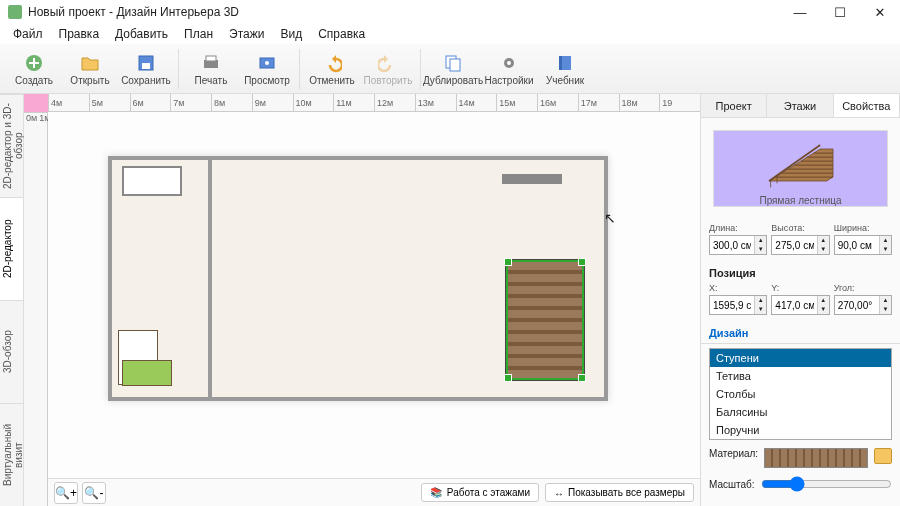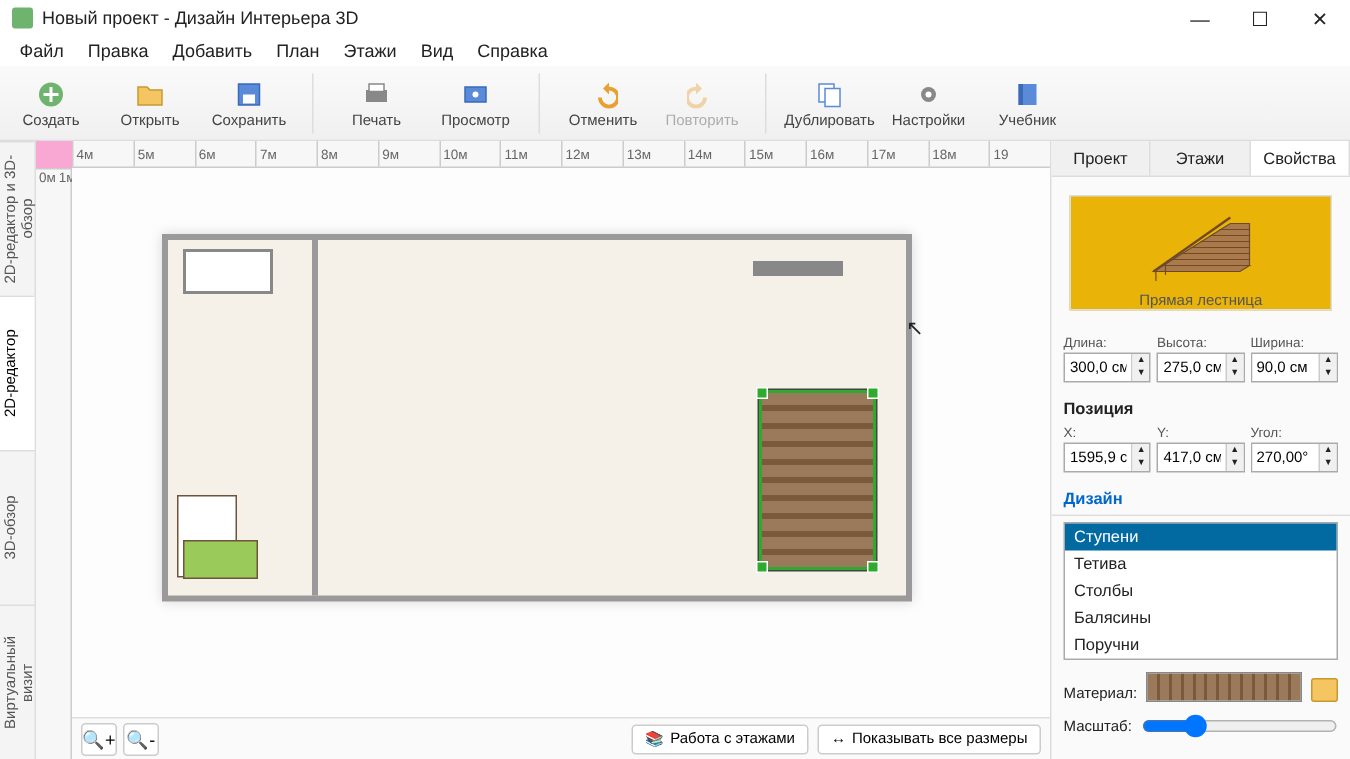--- a/index.html
+++ b/index.html
@@ -3,21 +3,21 @@
 <meta charset="utf-8">
 <style>
 * { box-sizing: border-box; margin: 0; padding: 0; font-family: "Segoe UI", Tahoma, sans-serif; }
 body { width: 900px; height: 506px; background: #fff; overflow: hidden; font-size: 11px; color: #222; }
 .titlebar { height: 24px; display: flex; align-items: center; justify-content: space-between; padding: 0 0 0 8px; background: #fff; }
 .titlebar .title { display: flex; align-items: center; gap: 6px; font-size: 12px; }
 .titlebar .wincontrols { display: flex; }
 .titlebar .wincontrols div { width: 40px; height: 24px; display: flex; align-items: center; justify-content: center; font-size: 13px; }
 .menubar { height: 20px; display: flex; align-items: center; gap: 2px; padding-left: 6px; font-size: 12px; }
 .menubar span { padding: 2px 7px; cursor: default; }
-.toolbar { height: 50px; display: flex; align-items: center; gap: 10px; padding: 2px 6px; border-bottom: 1px solid #ddd; background: linear-gradient(#fafafa,#f0f0f0); }
+.toolbar { height: 50px; display: flex; align-items: center; gap: 0; padding: 2px 6px; border-bottom: 1px solid #ddd; background: linear-gradient(#fafafa,#f0f0f0); }
 .toolbar .tbtn { display: flex; flex-direction: column; align-items: center; justify-content: center; width: 56px; height: 46px; font-size: 10px; color: #444; border-radius: 3px; }
 .toolbar .tbtn.disabled { opacity: .4; }
 .toolbar .tbtn .ic { width: 24px; height: 24px; display: flex; align-items: center; justify-content: center; }
 .toolbar .sep { width: 1px; height: 40px; background: #ddd; margin: 0 4px; }
 .main { display: flex; height: 412px; }
 .leftTabs { width: 24px; background: #f4f4f4; border-right: 1px solid #ddd; display: flex; flex-direction: column; }
 .leftTabs div { flex: 1; writing-mode: vertical-rl; transform: rotate(180deg); text-align: center; font-size: 10px; padding: 6px 2px; border-bottom: 1px solid #ddd; color: #555; }
 .leftTabs div.active { background: #fff; color: #000; font-weight: 500; }
 .canvasArea { flex: 1; position: relative; background: #f9a8d4; overflow: hidden; }
 .rulerTop { position: absolute; top: 0; left: 24px; right: 0; height: 18px; background: #f7f7f7; border-bottom: 1px solid #ccc; display: flex; font-size: 9px; color: #666; }
@@ -38,37 +38,37 @@
 .stairs .hTL{left:-4px;top:-4px} .stairs .hTR{right:-4px;top:-4px} .stairs .hBL{left:-4px;bottom:-4px} .stairs .hBR{right:-4px;bottom:-4px}
 .bottomBar { position: absolute; bottom: 0; left: 24px; right: 0; height: 28px; display: flex; align-items: center; justify-content: space-between; border-top: 1px solid #ddd; background: #fafafa; padding: 0 6px; }
 .zoomBtns { display: flex; gap: 4px; }
 .zoomBtns button { width: 24px; height: 22px; border: 1px solid #ccc; background: #fff; border-radius: 3px; font-size: 12px; }
 .floorBtns { display: flex; gap: 6px; }
 .floorBtns button { border: 1px solid #ccc; background: #fff; border-radius: 3px; padding: 3px 8px; font-size: 10px; display: flex; align-items: center; gap: 4px; }
 .rightPanel { width: 200px; border-left: 1px solid #ddd; background: #fafafa; display: flex; flex-direction: column; }
 .rTabs { display: flex; height: 24px; border-bottom: 1px solid #ddd; background: #f0f0f0; font-size: 11px; }
 .rTabs div { flex: 1; text-align: center; line-height: 24px; border-right: 1px solid #ddd; }
 .rTabs div.active { background: #fff; font-weight: 500; }
-.preview { margin: 12px; height: 100px; background: #eab308; border: 1px solid #ddd; display: flex; flex-direction: column; align-items: center; justify-content: flex-end; }
+.preview { margin: 12px; height: 100px; background: #c4b5fd; border: 1px solid #ddd; display: flex; flex-direction: column; align-items: center; justify-content: flex-end; }
 .preview .stairIcon { width: 80px; height: 60px; }
 .objName { font-size: 10px; color: #555; margin-top: 4px; }
 .propGroup { padding: 4px 8px; }
 .propGroup h4 { font-size: 11px; font-weight: bold; margin-bottom: 4px; }
 .propRow { display: flex; gap: 4px; margin-bottom: 4px; }
 .propCol { flex: 1; display: flex; flex-direction: column; }
 .propCol label { font-size: 9px; color: #555; margin-bottom: 2px; }
 .spinner { display: flex; border: 1px solid #aaa; background: #fff; height: 20px; }
 .spinner input { flex: 1; border: none; font-size: 10px; padding: 0 3px; width: 100%; outline: none; }
 .spinner .spinbtns { width: 12px; display: flex; flex-direction: column; border-left: 1px solid #ccc; }
 .spinner .spinbtns div { flex: 1; font-size: 6px; text-align: center; line-height: 8px; background: #f0f0f0; }
 .designHeader { padding: 4px 8px; font-size: 11px; font-weight: bold; color: #0066cc; border-bottom: 1px solid #ddd; }
 .designList { margin: 4px 8px; border: 1px solid #aaa; background: #fff; }
 .designList div { padding: 3px 6px; font-size: 11px; }
 .designList div.sel { background: #0369a1; color: #fff; }
-.matRow { display: flex; align-items: flex-end; gap: 6px; padding: 4px 8px; font-size: 10px; }
+.matRow { display: flex; align-items: flex-start; gap: 6px; padding: 4px 8px; font-size: 10px; }
 .matSwatch { flex: 1; height: 20px; border: 1px solid #888; background: repeating-linear-gradient(90deg,#9a7a5a 0 6px,#7a5a3a 6px 8px); }
 .folderIcon { width: 18px; height: 16px; background: #f4c560; border: 1px solid #c89830; border-radius: 2px; }
 .scaleRow { display: flex; align-items: center; gap: 6px; padding: 4px 8px; font-size: 10px; }
 .scaleRow input[type=range] { flex: 1; }
 .moreLink { padding: 6px 8px; font-size: 10px; color: #0066cc; display: flex; align-items: center; gap: 4px; position: relative; }
 .cursor-hand { position: absolute; left: 604px; top: 210px; font-size: 14px; z-index: 50; pointer-events:none;}
 </style>
 </head>
 <body>
 

